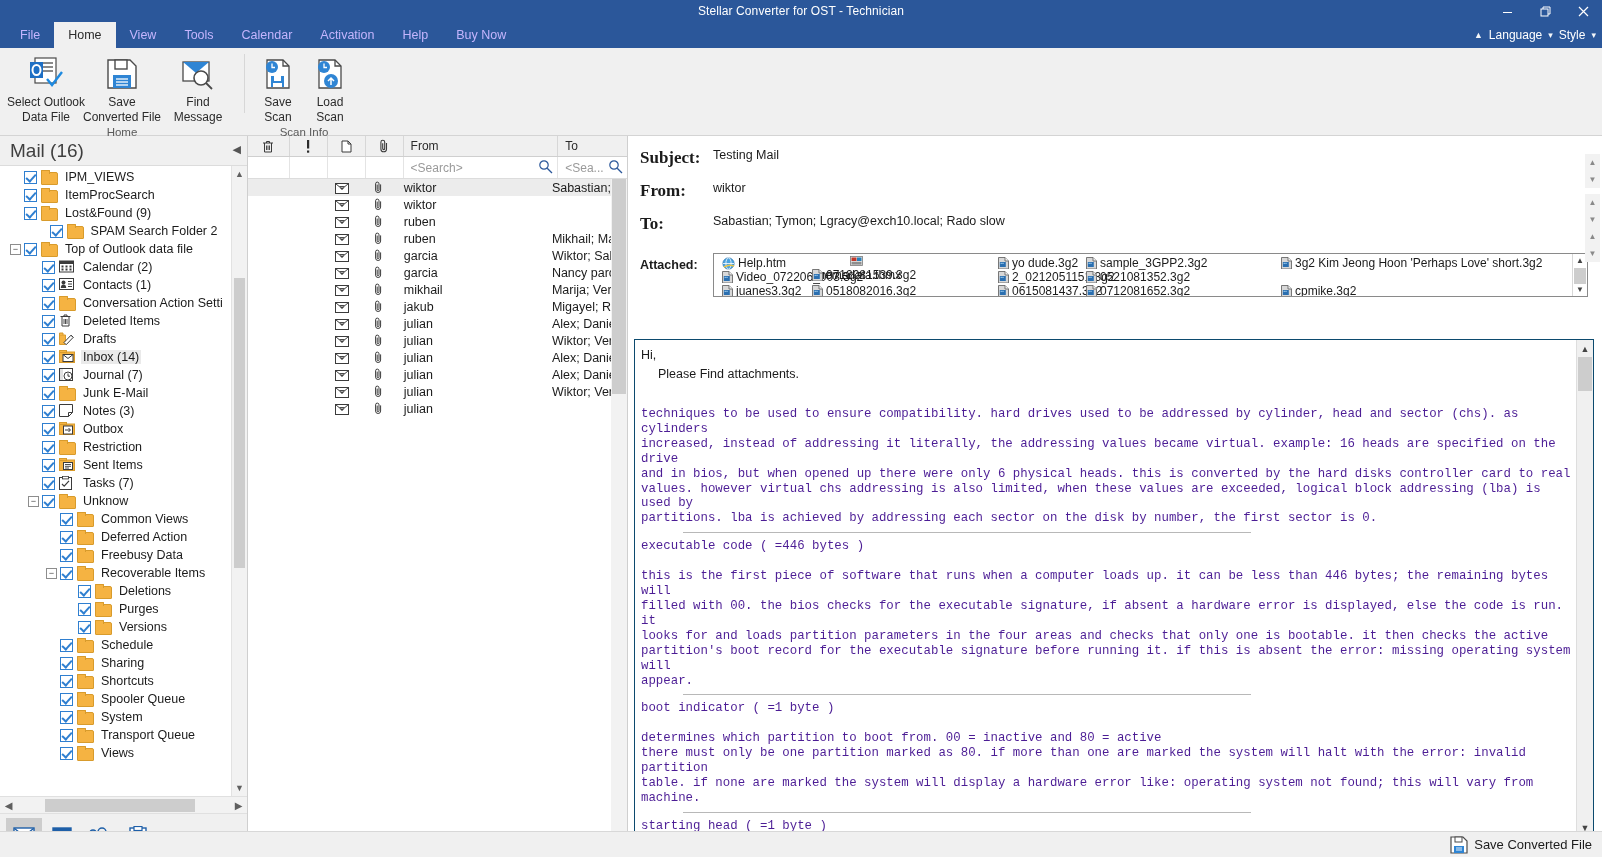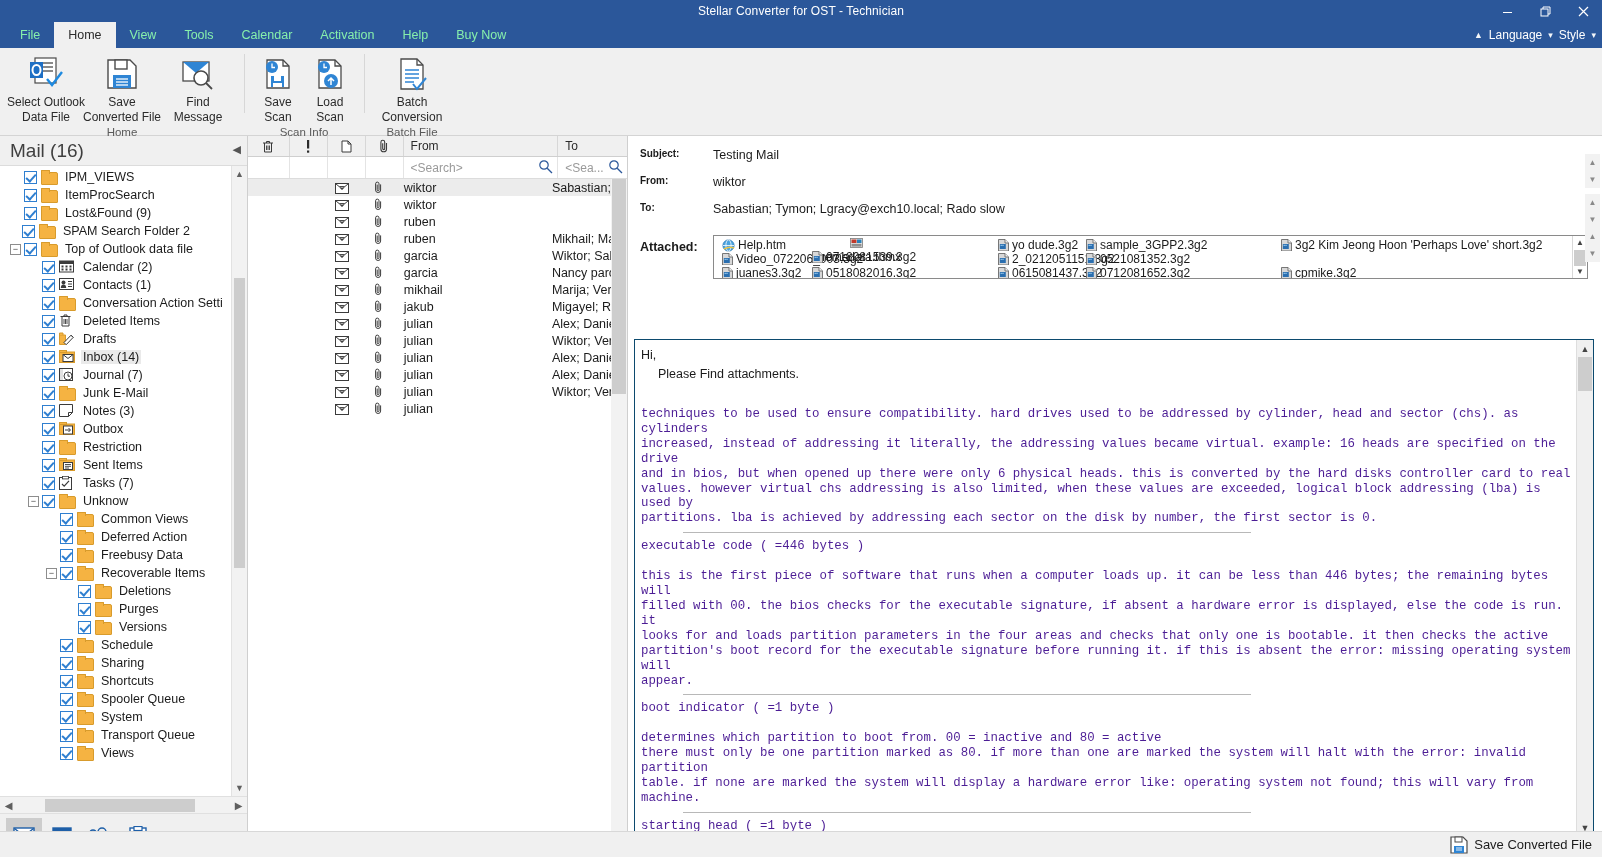--- a/index.html
+++ b/index.html
@@ -26,21 +26,21 @@
     width: 38px; height: 22px; display: flex; align-items: center; justify-content: center;
     color: #ffffff; font-size: 12px; line-height: 1;
   }
 
   
   .ribbon-tabs {
     height: 26px; background: #2b579a; display: flex; align-items: flex-end;
     position: relative; padding-left: 6px;
   }
   .rtab {
-    height: 26px; padding: 0 14px; color: #86efac; font-size: 12.5px;
+    height: 26px; padding: 0 14px; color: #c4b5fd; font-size: 12.5px;
     display: flex; align-items: center; white-space: nowrap;
   }
   .rtab.active { background: #f0f0f0; color: #2b2b2b; }
   .ribbon-right {
     position: absolute; right: 6px; top: 0; height: 26px;
     display: flex; align-items: center; gap: 4px; color: #ffffff; font-size: 12px;
   }
   .ribbon-right .chev { font-size: 9px; opacity: .95; }
   .ribbon-right .lbl { padding: 0 2px; }
 
@@ -182,21 +182,21 @@
     width: 18px; height: 17px; background: #fff; border: 1px solid #b5b5b5; margin: 0 1px;
     display: flex; align-items: center; justify-content: center; font-size: 9px; color: #333;
   }
   .lhscroll .track { flex: 1; height: 17px; position: relative; }
   .lhscroll .thumb { position:absolute; top:0; left:0; width: 165px; height: 17px; background:#fff; border:1px solid #b5b5b5; }
 
   
   .readpane { flex: 1; background: #ffffff; display: flex; flex-direction: column; position: relative; }
   .rhead { position: relative; padding: 12px 0 0 0; height: 180px; }
   .rrow { display: flex; align-items: flex-start; padding: 0 0 0 12px; margin-bottom: 13px; }
-  .rrow .lab { width: 73px; font-weight: bold; font-size: 10px; color: #1b1b1b; }
+  .rrow .lab { width: 73px; font-weight: bold; font-size: 17px; color: #1b1b1b; font-family: Liberation Serif, serif; }
   .rrow .val { font-size: 12.5px; color: #1b1b1b; }
   .attachrow { display: flex; align-items: flex-start; padding-left: 12px; margin-top: 19px; }
   .attachbox {
     border: 1px solid #8a8a8a; background: #ffffff; height: 44px; position: relative;
     overflow: hidden; flex: 1; margin-right: 14px;
   }
   .attach-grid { position: absolute; left: 2px; top: 2px; right: 16px; }
   .att { display: inline-flex; align-items: center; position: absolute; }
   .att .nm { margin-left: 3px; }
   .attachbox .ascroll { position: absolute; right: 0; top: 0; bottom: 0; width: 15px; background:#fff; border-left:1px solid #d8d8d8; }
@@ -358,40 +358,20 @@
               <path d="M17 28 v-7 M14 24 l3 -3 l3 3" stroke="#fff" stroke-width="1.5" fill="none"></path>
             </svg>
           </div>
           <div class="cap">Load</div>
           <div class="cap">Scan</div>
         </div>
       </div>
       <div class="rgroup-label">Scan Info</div>
     </div>
 
-    <div class="rgroup">
-      <div class="rgroup-items">
-        <div class="rbtn" style="width:80px">
-          <div class="ico">
-            <svg width="34" height="36" viewBox="0 0 34 36">
-              <path d="M6 3 h16 l6 6 v24 H6 Z" fill="#fff" stroke="#4a4a4a" stroke-width="1.3"></path>
-              <path d="M22 3 v6 h6" fill="none" stroke="#4a4a4a" stroke-width="1.3"></path>
-              <line x1="10" y1="14" x2="24" y2="14" stroke="#2f85d4" stroke-width="1.5"></line>
-              <line x1="10" y1="18" x2="24" y2="18" stroke="#2f85d4" stroke-width="1.5"></line>
-              <line x1="10" y1="22" x2="24" y2="22" stroke="#2f85d4" stroke-width="1.5"></line>
-              <line x1="10" y1="26" x2="19" y2="26" stroke="#2f85d4" stroke-width="1.5"></line>
-              <path d="M18 28 l4 5 l9 -11" fill="none" stroke="#2f85d4" stroke-width="2"></path>
-            </svg>
-          </div>
-          <div class="cap">Batch</div>
-          <div class="cap">Conversion</div>
-        </div>
-      </div>
-      <div class="rgroup-label">Batch File</div>
-    </div>
   </div>
 
   <div class="main">
 
     <div class="leftpane">
       <div class="mailhdr">
         <span class="t">Mail (16)</span>
         <span class="collapse">◀</span>
       </div>
 
@@ -408,21 +388,21 @@
               <span class="cb"></span>
               <span class="ic"><span class="folder"></span></span>
               <span class="tlabel">ItemProcSearch</span>
             </div>
             <div class="tnode" style="padding-left: 10px;">
               <span class="exp none"></span>
               <span class="cb"></span>
               <span class="ic"><span class="folder"></span></span>
               <span class="tlabel">Lost&amp;Found (9)</span>
             </div>
-            <div class="tnode" style="padding-left: 8px;">
+            <div class="tnode" style="padding-left: 24px; justify-content: center;">
               <span class="exp none"></span>
               <span class="cb"></span>
               <span class="ic"><span class="folder"></span></span>
               <span class="tlabel">SPAM Search Folder 2</span>
             </div>
             <div class="tnode" style="padding-left: 10px;">
               <span class="exp">−</span>
               <span class="cb"></span>
               <span class="ic"><span class="folder"></span></span>
               <span class="tlabel">Top of Outlook data file</span>

